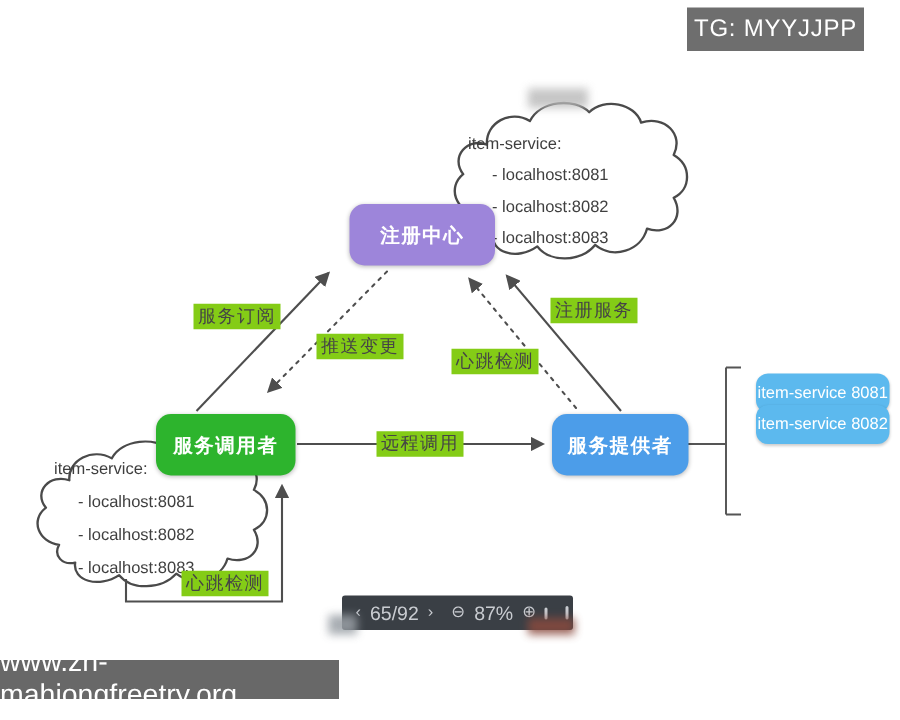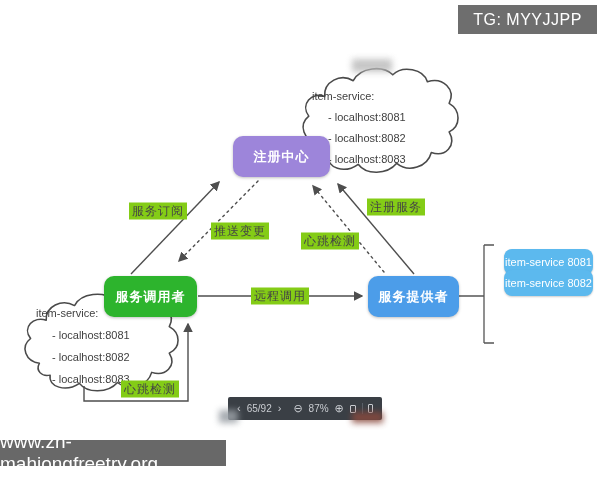--- a/index.html
+++ b/index.html
@@ -3,21 +3,21 @@
 <meta charset="utf-8">
 <style>
   * { margin:0; padding:0; box-sizing:border-box; }
   html,body { background:#fff; }
   #stage {
     position:relative; width:600px; height:480px; background:#ffffff;
     overflow:hidden; font-family:"Liberation Sans", sans-serif;
   }
   
   .badge { position:absolute; color:#fff; display:flex; align-items:center; justify-content:center; }
-  .badge.tg { left:458px; top:5px; width:139px; height:29px; background:#6e6e6e; font-size:16px; letter-spacing:0.5px; }
+  .badge.tg { left:458px; top:5px; width:118px; height:29px; background:#6e6e6e; font-size:16px; letter-spacing:0.5px; }
   .badge.site { left:0; top:440px; width:226px; height:26px; background:#686868; font-size:19px; }
   
   .cloud-svg { position:absolute; z-index:1; }
   .cloud-text { position:absolute; z-index:2; font-size:11px; color:#3f3f3f; line-height:21px; }
   .cloud-text .ct-item { margin-left:16px; }
   #cloud-bottom-text { line-height:22px; }
   
   #edges { position:absolute; left:0; top:0; z-index:3; pointer-events:none; }
   
   .edge-label { position:absolute; z-index:4; transform:translate(-50%,-50%); font-size:12px; color:#454545;
@@ -31,21 +31,21 @@
   .node.provider { left:368px; top:276px; width:91px; height:41px; background:#4c9de9; }
   
   .inst { position:absolute; z-index:5; left:504px; width:89px; height:26px; background:#5cb9ee;
     border-radius:8px; color:#fff; font-size:11px; display:flex; align-items:center; justify-content:center;
     box-shadow:0 1px 2px rgba(0,0,0,0.2); }
   
   .toolbar { position:absolute; z-index:6; left:228px; top:397px; width:154px; height:23px;
     background:#3a3f45; border-radius:2px; display:flex; align-items:center; gap:6px; padding:0 9px;
     color:#c9ccd1; font-size:9px; }
   .tb-btn { cursor:pointer; font-size:11px; line-height:1; }
-  .tb-text { font-size:10px; }
+  .tb-text { font-size:13px; }
   .tb-sp { margin-left:6px; }
   .icon-frame { width:11px; height:8px; border:1px solid #c9ccd1; border-radius:1px; }
   .tb-divider { width:1px; height:11px; background:#5a6068; }
   .icon-expand { width:9px; height:9px; border:1px solid #c9ccd1; border-radius:1px; }
   
   .blur-patch { position:absolute; z-index:7; filter:blur(3px); opacity:0.85; pointer-events:none; }
   .bp-top { left:352px; top:59px; width:40px; height:13px; background:#bcbcbc; }
   .bp-tb-left { left:219px; top:410px; width:19px; height:13px; background:#9aa0a6; }
   .bp-tb-right { left:352px; top:412px; width:31px; height:11px; background:#8a4a3e; }
 </style>

